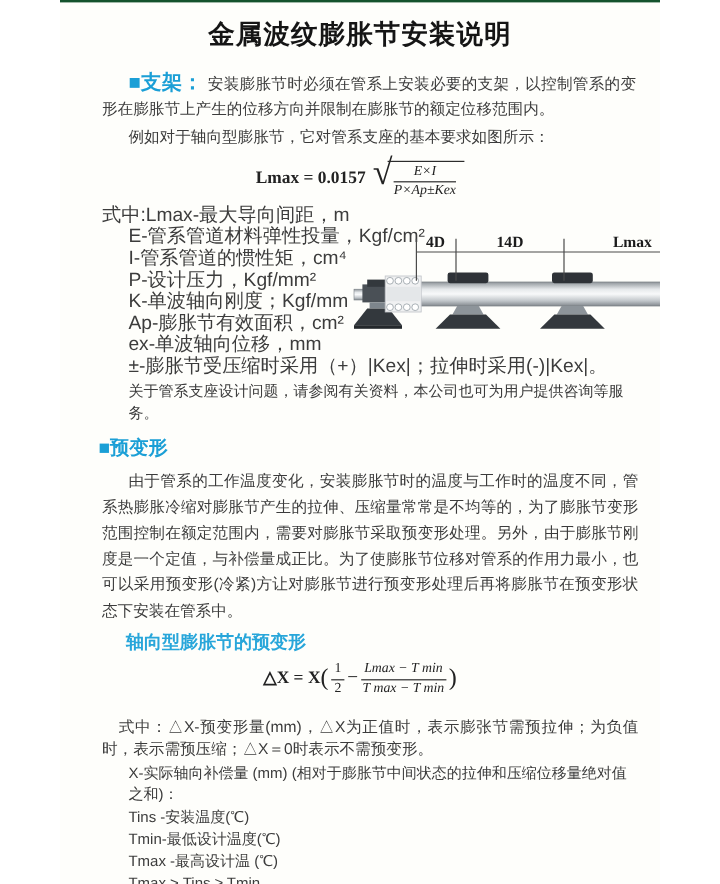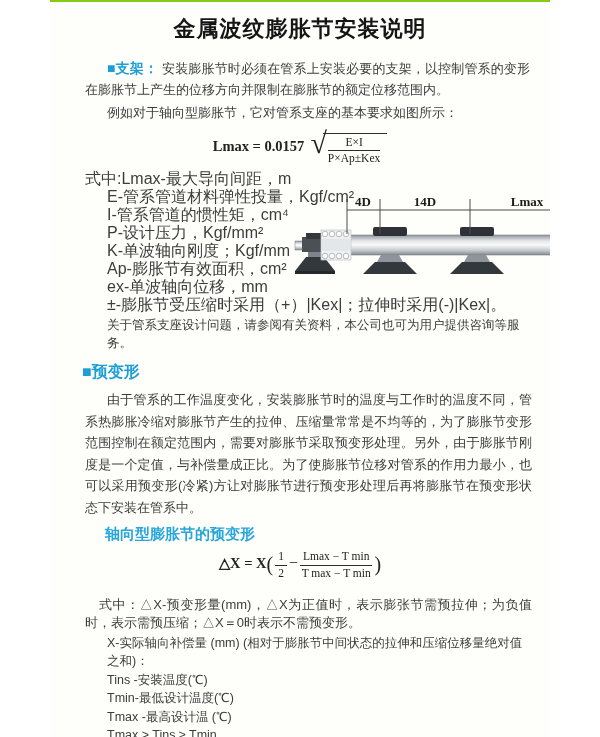--- a/index.html
+++ b/index.html
@@ -1,37 +1,37 @@
 <!DOCTYPE html>
 <html><head>
 <meta charset="utf-8">
 <style>
   * { margin:0; padding:0; box-sizing:border-box; }
   html,body { background:#ffffff; }
   body { font-family:"Liberation Sans", sans-serif; }
   .page {
     position:relative; width:500px; height:737px; margin:0 auto;
     background:#fefefb; overflow:hidden; color:#3c3c3c;
-    border-top:2px solid #84cc16;
+    border-top:2px solid #14532d;
   }
   .title { margin-top:12px; text-align:center; font-size:22px; font-weight:bold;
            color:#151515; letter-spacing:1px; }
 
   .p-support { margin:14px 20px 0 35px; font-size:13px; line-height:21px;
                text-align:justify; text-indent:22px; }
-  .sec-head-inline { font-size:14px; font-weight:bold; color:#1b9fd6; margin-right:4px; }
+  .sec-head-inline { font-size:17px; font-weight:bold; color:#1b9fd6; margin-right:4px; }
   .p-example { margin:3px 20px 0 35px; font-size:13px; line-height:19px; text-indent:22px; }
 
   .formula { font-family:"Liberation Serif", serif; color:#222; }
   .f-bold { font-weight:bold; font-size:14.5px; }
   .frac { display:inline-block; vertical-align:middle; text-align:center;
           font-size:11.5px; line-height:1.15; margin:0 2px; color:#222; }
   .frac .fnum { display:block; border-bottom:1px solid #2c2c2c; padding:0 3px 1px; }
   .frac .fden { display:block; padding-top:1px;text-align:center; }
-  .fitalic { }
+  .fitalic { font-style:italic; }
   .sqrt { display:inline-flex; align-items:flex-start; vertical-align:middle; margin-left:6px; }
   .sqrt-sign { font-size:30px; line-height:26px; font-weight:400; color:#222; }
   .sqrt-body { border-top:1.5px solid #2c2c2c; padding:2px 5px 0 3px;
                margin-left:-4px; margin-top:3px; }
   .paren { font-size:20px; vertical-align:middle; color:#222; }
   .formula1 { margin:8px 0 2px; text-align:center; }
   .formula2 { margin:6px 0 16px; text-align:center; }
 
   .defs { margin:5px 20px 0 35px; font-size:16px; line-height:18px; }
   .def-line { margin-left:22px; }

